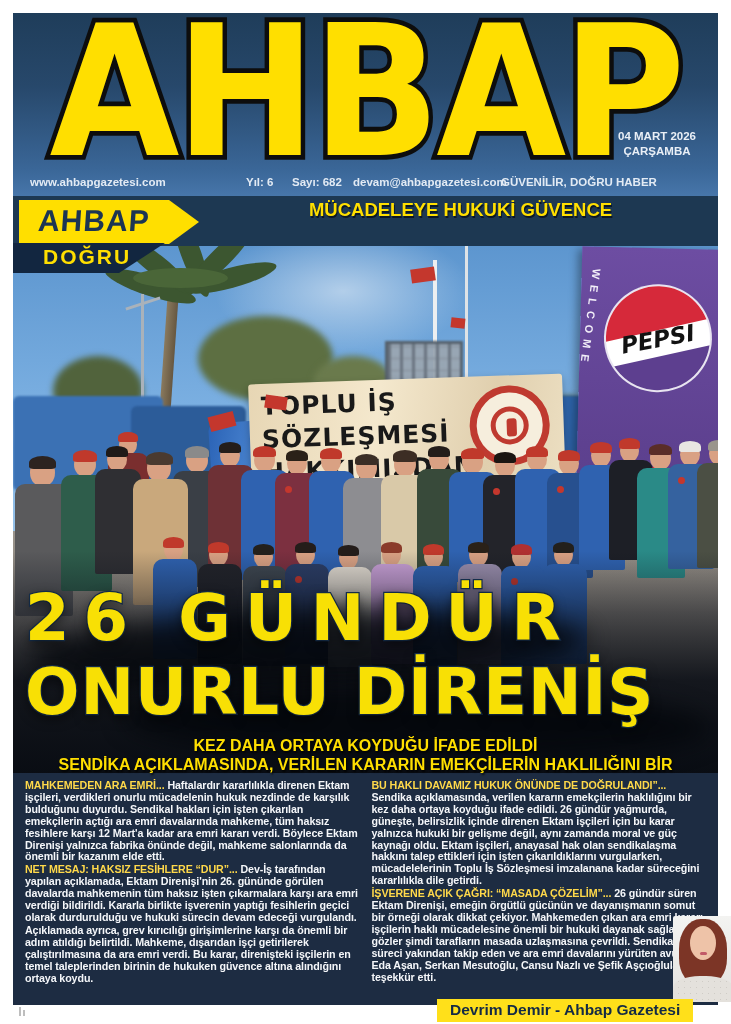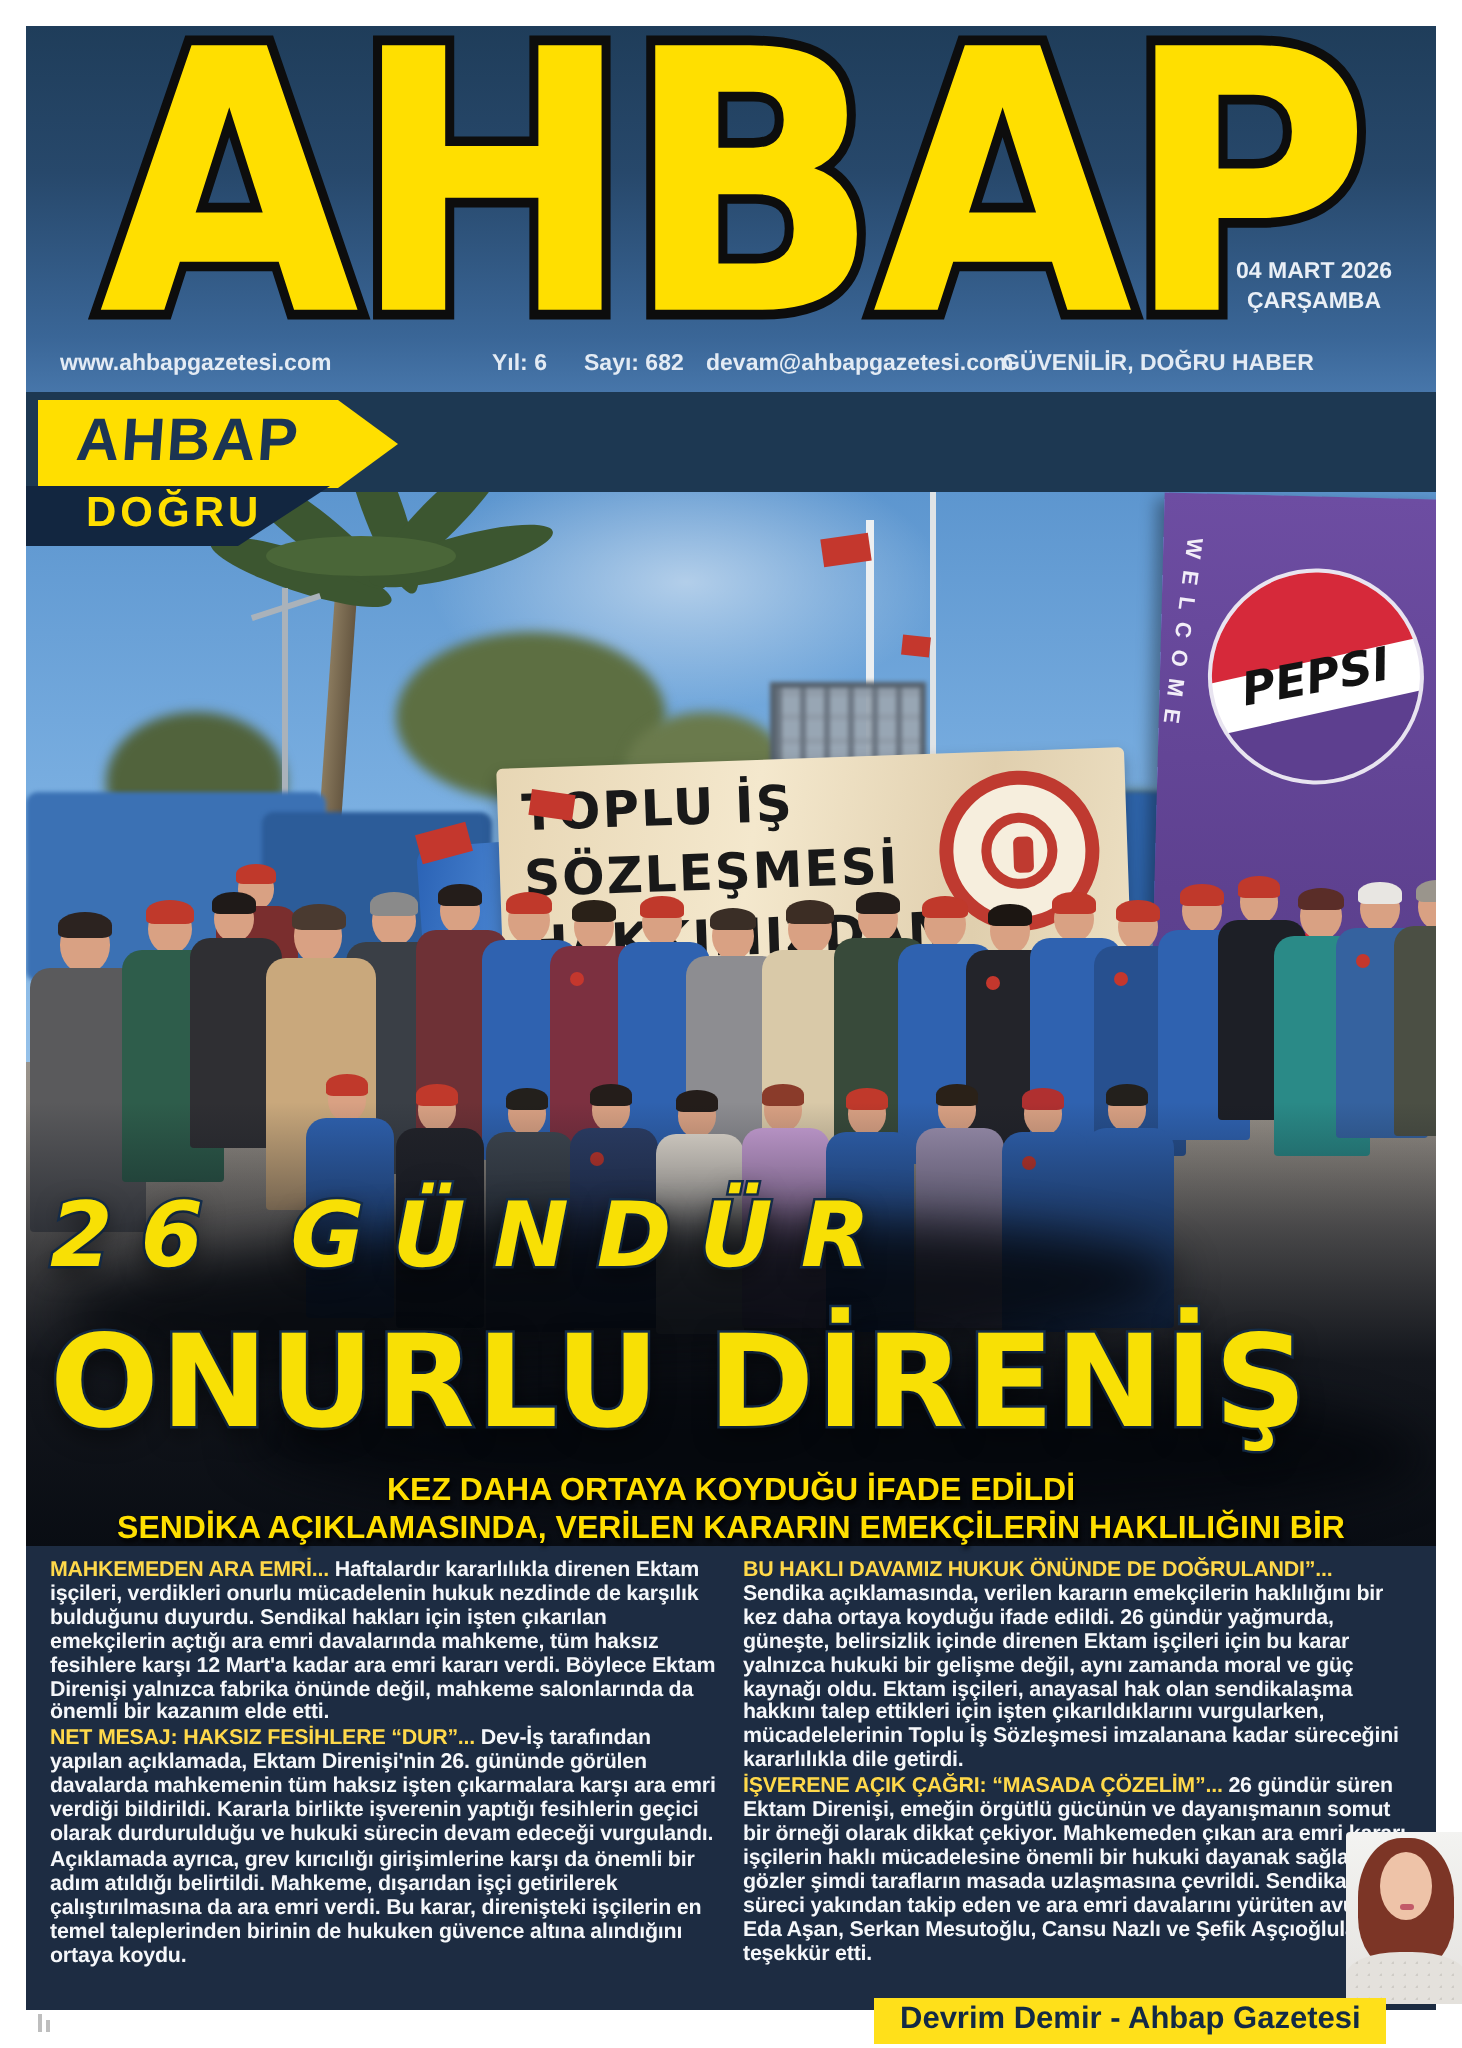--- a/index.html
+++ b/index.html
@@ -98,21 +98,21 @@
             background:linear-gradient(180deg,#9a948c 0%,#837d75 45%,#6f6a63 100%); }
   .dark-overlay { position:absolute; left:0; top:305px; width:705px; height:222px; z-index:5;
                   background:linear-gradient(180deg, rgba(10,15,25,0) 0%, rgba(10,15,25,.5) 28%,
                              rgba(6,10,18,.88) 58%, rgba(5,9,16,.96) 100%); }
   .blotch { position:absolute; background:#04070c; border-radius:50%; filter:blur(12px); z-index:5; }
 
   .main-headline { position:absolute; left:12px; top:336px; z-index:6;
                    font-family:"DejaVu Sans", sans-serif; font-weight:bold; color:#f8e005;
                    -webkit-text-stroke:2.5px #16304f; paint-order:stroke fill;
                    text-shadow:0 4px 12px rgba(0,0,0,.55); white-space:nowrap; }
-  .main-headline .h1 { font-size:45px; line-height:72px; letter-spacing:14px;font-style:italic; }
+  .main-headline .h1 { font-size:64px; line-height:72px; letter-spacing:14px; }
   .main-headline .h2 { font-size:64px; line-height:76px; letter-spacing:1px; }
 
   .subhead { position:absolute; left:0; top:723px; width:705px; text-align:center; z-index:9;
              color:#ffdf00; font-weight:800; font-size:16px; line-height:19px;
              text-shadow:1px 2px 2px rgba(0,0,0,.8); }
 
   
   .article { position:absolute; left:0; top:760px; width:705px; height:232px; background:#1d2c42;
              padding:7px 12px 0 12px; display:flex; gap:12px; }
   .col { width:340px; color:#f5f7fa; font-size:10.7px; line-height:11.9px; font-weight:600;
@@ -154,20 +154,21 @@
       <span style="left:340px">devam@ahbapgazetesi.com</span>
       <span style="left:488px">GÜVENİLİR, DOĞRU HABER</span>
     </div>
   </div>
 
   <div class="section-bar">
     <div class="badge">
       <div class="badge-label">AHBAP</div>
     </div>
     <div class="section-headline">
+      <div class="l2">MÜCADELEYE HUKUKİ GÜVENCE</div>
     </div>
   </div>
   <div class="ozel-strip">
     <div class="ozel-label">DOĞRU</div>
   </div>
 
   <div class="photo">
     <div class="sun-glare"></div>
 
     <div class="bush" style="left:2px;top:160px;width:70px;height:55px;background:#c9d3da"></div>

